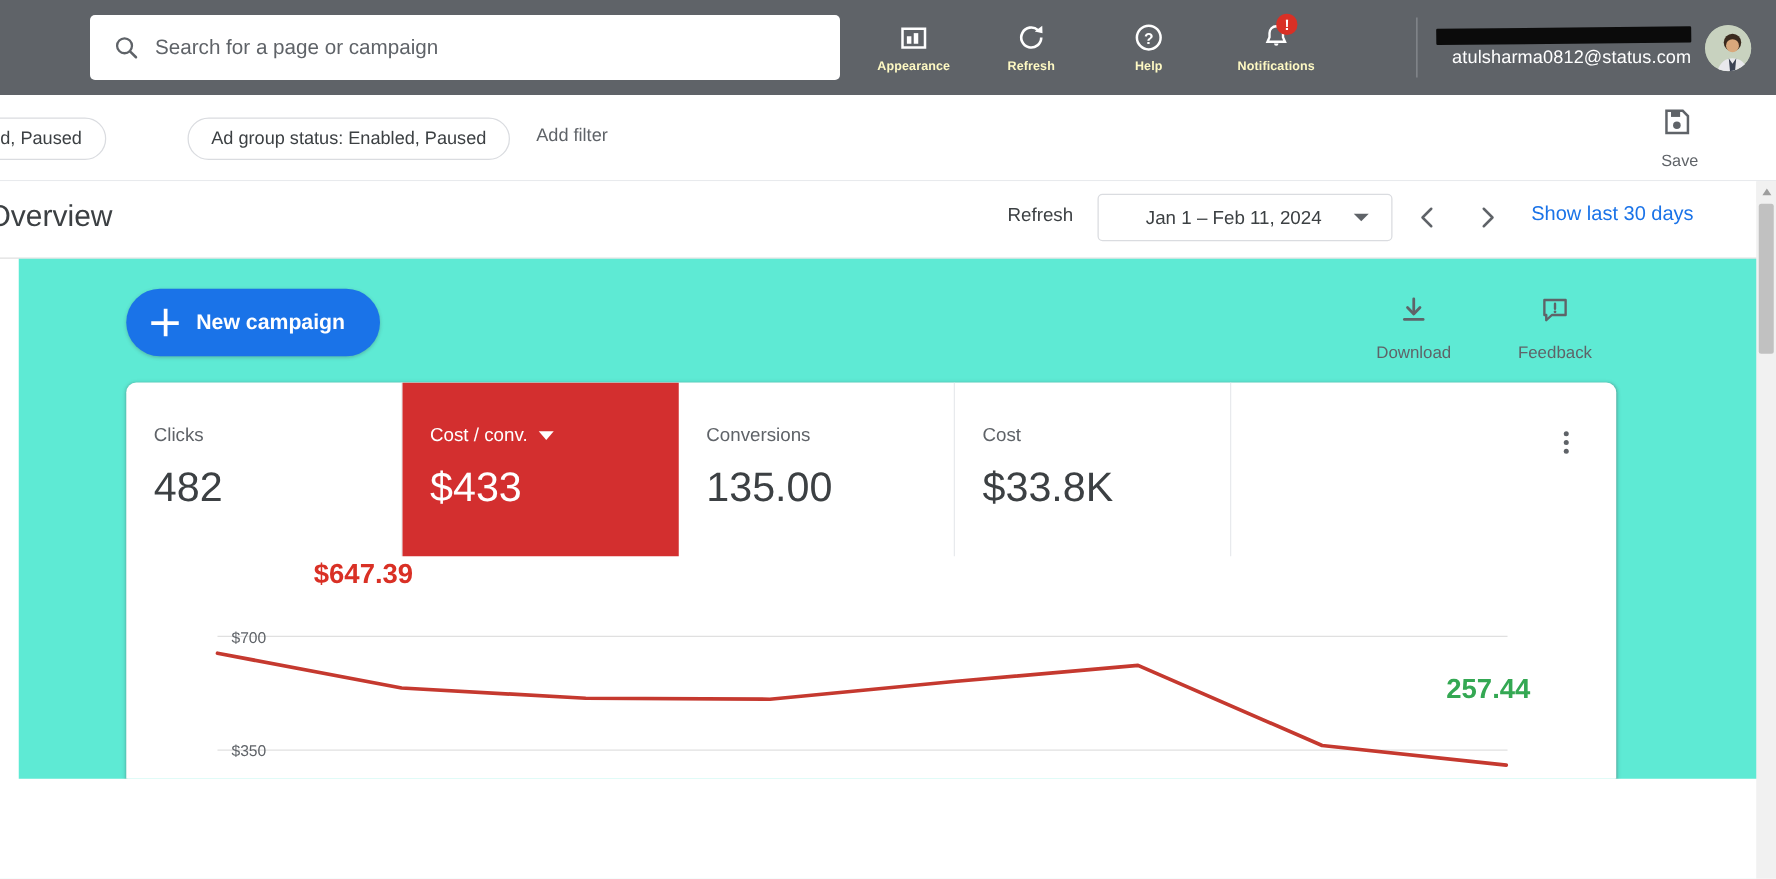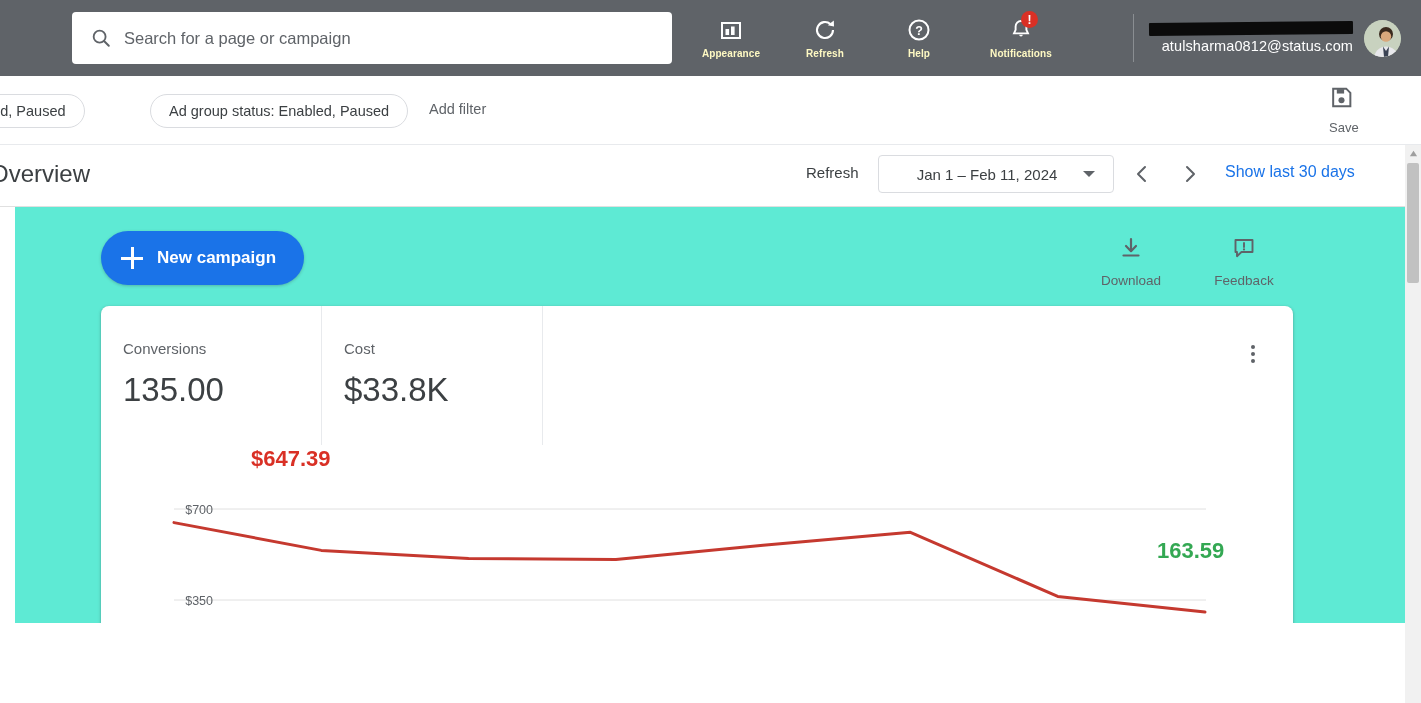--- a/index.html
+++ b/index.html
@@ -425,21 +425,34 @@
         <polyline fill="none" stroke="#5f6368" stroke-width="2.2" stroke-linecap="round" points="4.5,19.5 19.5,19.5"></polyline>
       </svg>
     </span>
     <span class="ca-label">Download</span>
   </div>
 
   <div class="card">
 
     <div class="metrics">
 
-
+      <div class="metric">
+        <div class="m-label">
+            <span>Clicks</span>
+          </div>
+        <div class="m-value">482</div>
+      </div>
+
+      <div class="metric active">
+        <div class="m-label">
+          <span>Cost / conv.</span>
+          <span class="m-caret"></span>
+        </div>
+        <div class="m-value">$433</div>
+      </div>
 
       <div class="metric">
         <div class="m-label">
             <span>Conversions</span>
           </div>
         <div class="m-value">135.00</div>
       </div>
 
       <div class="metric">
         <div class="m-label">
@@ -467,21 +480,21 @@
         <line x1="73" y1="240" x2="73" y2="250" stroke="#dadce0" stroke-width="1"></line>
         <line x1="1104" y1="240" x2="1104" y2="250" stroke="#dadce0" stroke-width="1"></line>
         <polyline id="trend-line" fill="none" stroke="#c5392f" stroke-width="3" stroke-linejoin="round" stroke-linecap="round" points="73.0,77.6 220.3,105.4 367.6,113.6 514.9,114.4 662.1,100.2 809.4,87.3 956.7,151.4 1104.0,167.1"></polyline>
       </svg>
 
       <div class="ytick" style="left:52px; top:58px;">$700</div>
       <div class="ytick" style="left:52px; top:149px;">$350</div>
       <div class="ytick" style="left:52px; top:239px;">$0.00</div>
 
       <div class="start-label">$647.39</div>
-      <div class="end-label">163.59</div>
+      <div class="end-label">257.44</div>
     </div>
   </div>
 </div>
 
 <div class="vscroll">
   <div class="vscroll-up">
     <svg viewBox="0 0 10 10" width="9" height="9">
       <polygon points="5,2 9,8 1,8" fill="#9e9e9e"></polygon>
     </svg>
   </div>

